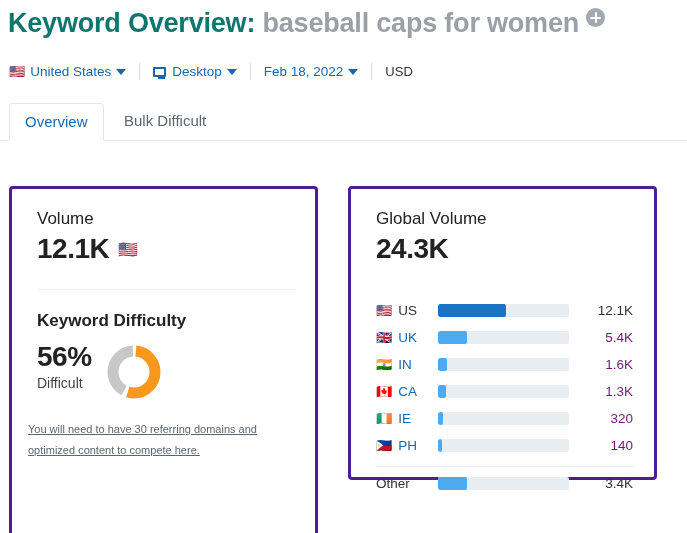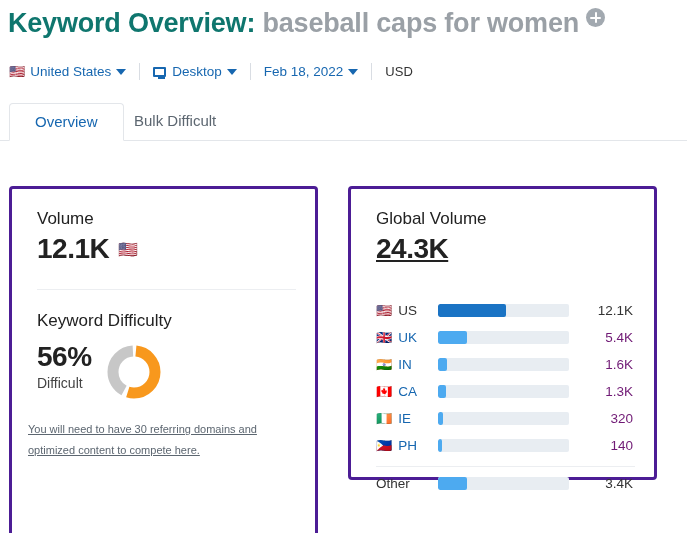--- a/index.html
+++ b/index.html
@@ -122,21 +122,21 @@
     width: 687px;
     height: 1px;
     background: #e3e6ea;
   }
   .tab {
     position: absolute;
     top: 0;
     height: 38px;
     line-height: 36px;
     font-size: 15px;
-    padding: 0 25px;
+    padding: 0 15px;
     box-sizing: border-box;
     cursor: pointer;
   }
   .tab-active {
     left: 9px;
     color: #1767b0;
     background: #ffffff;
     border: 1px solid #e3e6ea;
     border-bottom: 1px solid #ffffff;
     border-radius: 4px 4px 0 0;
@@ -192,21 +192,21 @@
   }
   .vol-value .flag-emoji { font-size: 16px; margin-left: 9px; }
   .hr-soft {
     position: absolute;
     left: 25px;
     top: 100px;
     width: 259px;
     height: 1px;
     background: #eceef1;
   }
-  .kd-label { position: absolute; left: 25px; top: 122px; font-weight: normal; font-size: 17px; }
+  .kd-label { position: absolute; left: 25px; top: 122px; font-weight: bold; font-size: 17px; }
   .kd-row {
     position: absolute;
     left: 25px;
     top: 152px;
     display: flex;
     align-items: flex-start;
   }
   .kd-numblock { margin-right: 14px; }
   .kd-percent {
     font-size: 28px;
@@ -228,21 +228,21 @@
     top: 230px;
     width: 245px;
     font-size: 11px;
     line-height: 21px;
     color: #5c6670;
     text-decoration: underline;
   }
 
   
   .gv-label { position: absolute; left: 25px; top: 20px; }
-  .gv-value { position: absolute; left: 25px; top: 44px; text-decoration: underline; }
+  .gv-value { position: absolute; left: 25px; top: 44px; }
 
   .country-list {
     position: absolute;
     left: 25px;
     top: 108px;
     width: 259px;
   }
   .country-row {
     display: flex;
     align-items: center;

